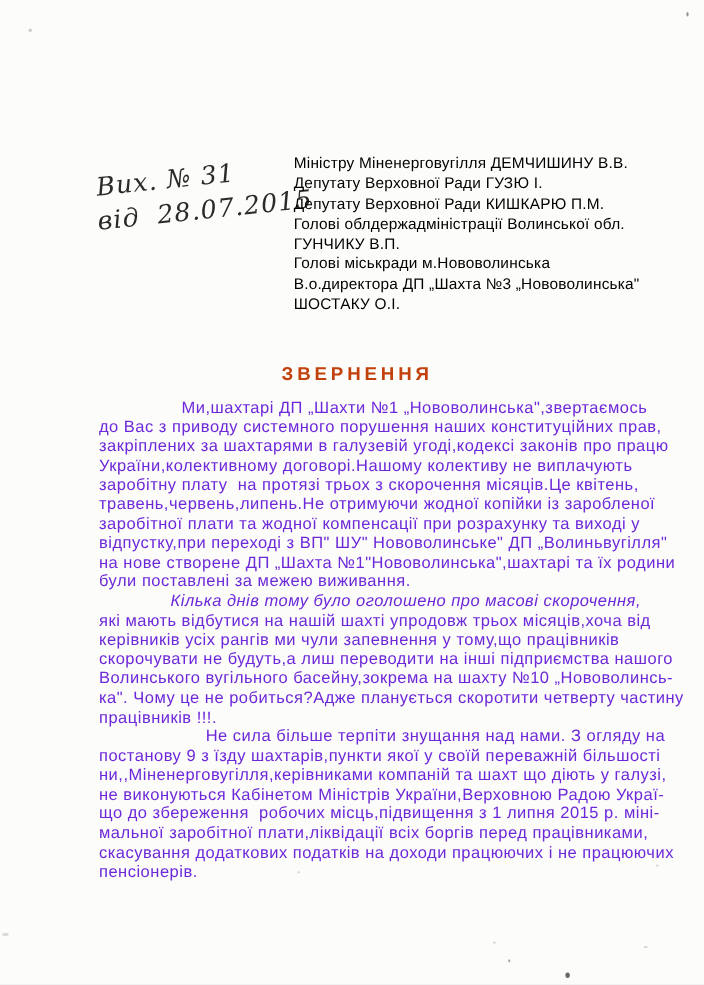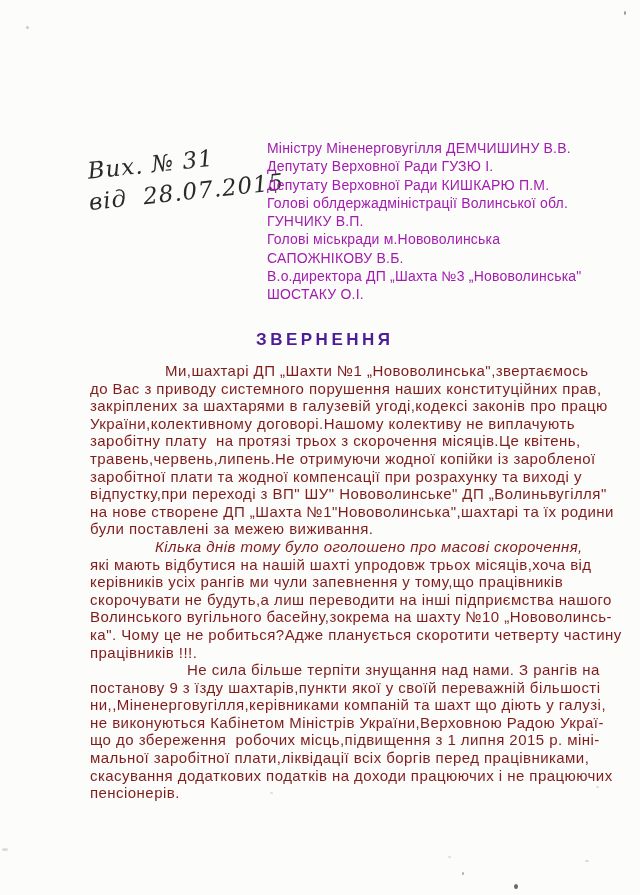--- a/index.html
+++ b/index.html
@@ -32,45 +32,45 @@
   .hw-line2 { margin-left: -2px; word-spacing: 8px; }
 
   
   .recipients {
     position: absolute;
     left: 267px;
     top: 139px;
     font-size: 14px;
     line-height: 18.3px;
     letter-spacing: 0.2px;
-    color: #a21caf;
+    color: #000000;
   }
   .r-line { white-space: pre; }
 
   
   .title {
     position: absolute;
     left: 256px;
     top: 330px;
     font-size: 17px;
     font-weight: 700;
     letter-spacing: 3.5px;
-    color: #4c1d95;
+    color: #c2410c;
   }
 
   
   .body {
     position: absolute;
     left: 90px;
     top: 362px;
     width: 540px;
     font-size: 15px;
     line-height: 17.6px;
     letter-spacing: 0.45px;
-    color: #7f1d1d;
+    color: #6d28d9;
   }
   .line { white-space: pre; }
   .ind-a { padding-left: 75px; }  
   .ind-b { padding-left: 65px; font-style: italic; }  
   .ind-c { padding-left: 97px; }  
 
   
   .speck { position: absolute; border-radius: 50%; background: #8f8f8f; }
   .sp1 { left: 26px;  top: 26px;  width: 3px; height: 3px; opacity: .45; }
   .sp2 { left: 624px; top: 11px;  width: 2px; height: 4px; opacity: .7; background:#6a6a6a; }
@@ -92,21 +92,20 @@
     <div class="hw-line hw-line2">від 28.07.2015</div>
   </div>
 
   <div class="recipients">
     <div class="r-line">Міністру Міненерговугілля ДЕМЧИШИНУ В.В.</div>
     <div class="r-line">Депутату Верховної Ради ГУЗЮ І.</div>
     <div class="r-line">Депутату Верховної Ради КИШКАРЮ П.М.</div>
     <div class="r-line">Голові облдержадміністрації Волинської обл.</div>
     <div class="r-line">ГУНЧИКУ В.П.</div>
     <div class="r-line">Голові міськради м.Нововолинська</div>
-    <div class="r-line">САПОЖНІКОВУ В.Б.</div>
     <div class="r-line">В.о.директора ДП „Шахта №3 „Нововолинська"</div>
     <div class="r-line">ШОСТАКУ О.І.</div>
   </div>
 
   <div class="title">ЗВЕРНЕННЯ</div>
 
   <div class="body">
     <div class="line ind-a">Ми,шахтарі ДП „Шахти №1 „Нововолинська",звертаємось</div>
     <div class="line">до Вас з приводу системного порушення наших конституційних прав,</div>
     <div class="line">закріплених за шахтарями в галузевій угоді,кодексі законів про працю</div>
@@ -119,21 +118,21 @@
     <div class="line">були поставлені за межею виживання.</div>
 
     <div class="line ind-b">Кілька днів тому було оголошено про масові скорочення,</div>
     <div class="line">які мають відбутися на нашій шахті упродовж трьох місяців,хоча від</div>
     <div class="line">керівників усіх рангів ми чули запевнення у тому,що працівників</div>
     <div class="line">скорочувати не будуть,а лиш переводити на інші підприємства нашого</div>
     <div class="line">Волинського вугільного басейну,зокрема на шахту №10 „Нововолинсь-</div>
     <div class="line">ка". Чому це не робиться?Адже планується скоротити четверту частину</div>
     <div class="line">працівників !!!.</div>
 
-    <div class="line ind-c">Не сила більше терпіти знущання над нами. З рангів на</div>
+    <div class="line ind-c">Не сила більше терпіти знущання над нами. З огляду на</div>
     <div class="line">постанову 9 з їзду шахтарів,пункти якої у своїй переважній більшості</div>
     <div class="line">ни,,Міненерговугілля,керівниками компаній та шахт що діють у галузі,</div>
     <div class="line">не виконуються Кабінетом Міністрів України,Верховною Радою Украї-</div>
     <div class="line">що до збереження  робочих місць,підвищення з 1 липня 2015 р. міні-</div>
     <div class="line">мальної заробітної плати,ліквідації всіх боргів перед працівниками,</div>
     <div class="line">скасування додаткових податків на доходи працюючих і не працюючих</div>
     <div class="line">пенсіонерів.</div>
   </div>
 
   <div class="speck sp1"></div>

